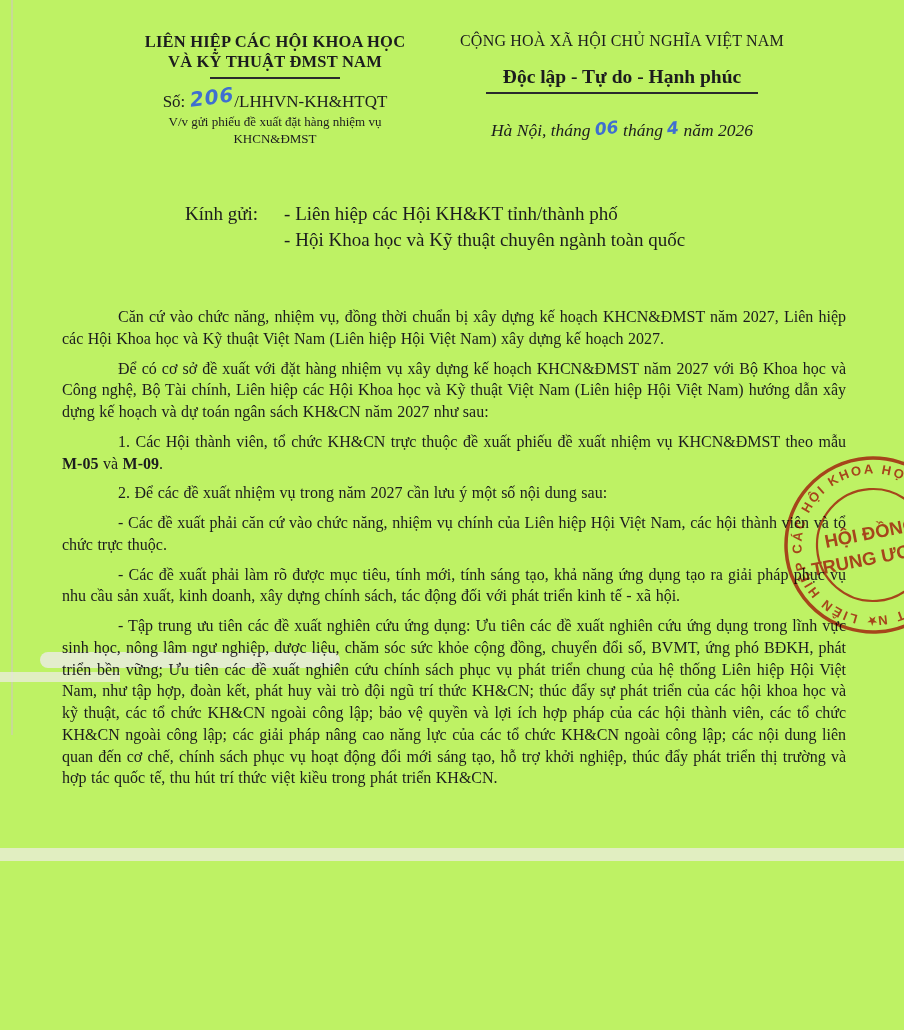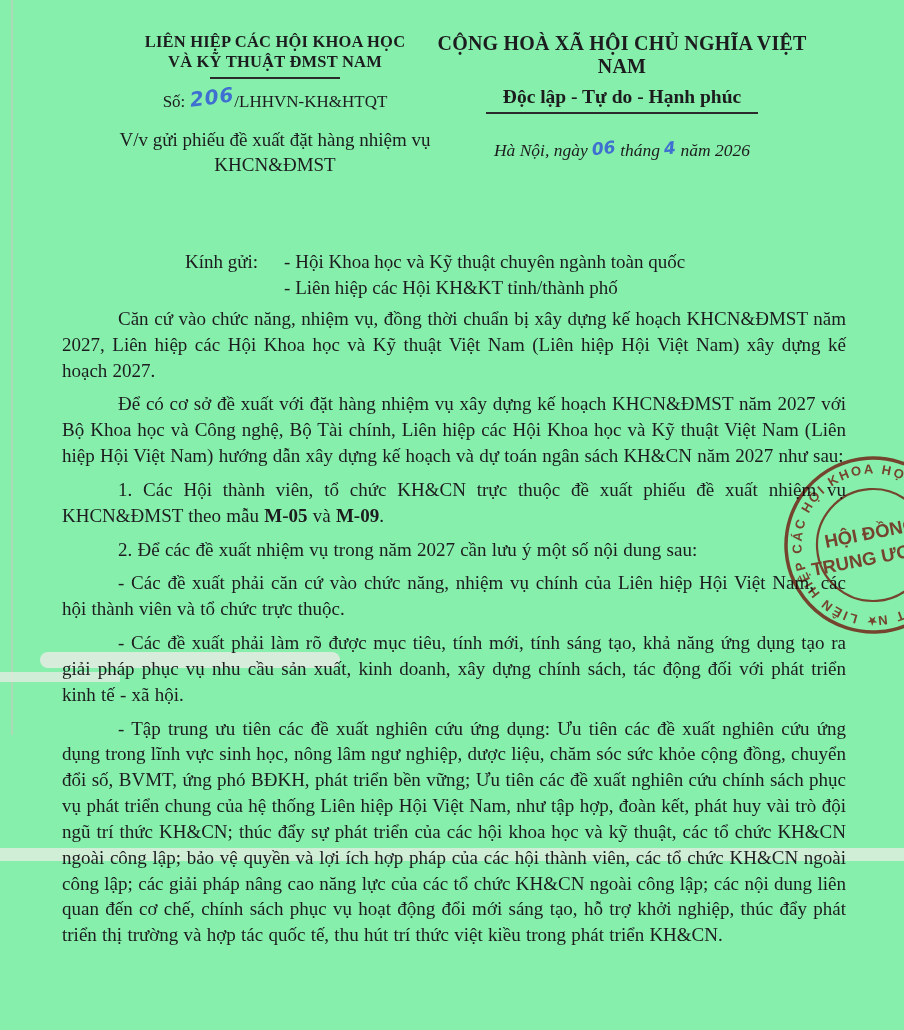--- a/index.html
+++ b/index.html
@@ -1,56 +1,56 @@
 <!DOCTYPE html>
 <html lang="vi"><head>
 <meta charset="utf-8">
 <style>
   html,body{margin:0;padding:0;background:#e8e8e8;}
   .page{
     position:relative;
     width:904px;height:1030px;
     margin:0 auto;
-    background:#86efac;
+    background:#bef264;
     overflow:hidden;
     color:#1c1c1e;
     font-family:"Liberation Serif","DejaVu Serif",serif;
   }
   
   .edge-line{position:absolute;left:11px;top:0;width:2px;height:735px;background:#cdc6bf;opacity:.55;}
   .band-1{position:absolute;left:0;top:848px;width:100%;height:13px;background:#efece8;opacity:.7;}
   .band-2{position:absolute;left:40px;top:652px;width:300px;height:16px;background:#ecebe7;opacity:.8;border-radius:8px;}
   .band-3{position:absolute;left:0px;top:672px;width:120px;height:10px;background:#f0ece9;opacity:.7;}
 
   
   .hdr-left{position:absolute;left:108px;top:32px;width:334px;text-align:center;}
   .org-name{font-weight:bold;font-size:16.5px;line-height:1.22;letter-spacing:.2px;}
   .org-rule{width:130px;height:2px;background:#2a2a2c;margin:5px auto 0;}
   .ref-line{margin-top:9px;font-size:17px;white-space:nowrap;}
   .hand{color:#3f6fd0;font-family:"DejaVu Sans",sans-serif;font-style:italic;font-weight:bold;}
   .ref-num{font-size:20px;display:inline-block;transform:rotate(-7deg) translateY(-3px);letter-spacing:1px;}
-  .subject{font-size:19px;line-height:1.3;margin-top:16px;}
+  .subject{font-size:13px;line-height:1.3;margin-top:2px;}
 
   .hdr-right{position:absolute;left:424px;top:32px;width:396px;text-align:center;}
-  .nat-1{font-weight:bold;font-size:20px;letter-spacing:.2px;}
-  .nat-2{font-weight:bold;font-size:19.5px;margin-top:8px;}
+  .nat-1{font-weight:normal;font-size:16px;letter-spacing:.2px;}
+  .nat-2{font-weight:bold;font-size:19.5px;margin-top:16px;}
   .nat-rule{width:272px;height:2px;background:#2a2a2c;margin:4px auto 0;}
   .date-line{margin-top:26px;font-style:italic;font-size:17.5px;white-space:nowrap;}
   .date-day,.date-month{font-size:17px;display:inline-block;transform:rotate(-6deg) translateY(-2px);font-style:italic;}
 
   
-  .recipients{position:absolute;left:185px;top:201px;display:flex;font-size:19px;line-height:1.38;margin-top:48px;}
+  .recipients{position:absolute;left:185px;top:201px;display:flex;font-size:19px;line-height:1.38;}
   .recip-label{margin-right:26px;white-space:nowrap;}
   .recip-items div{white-space:nowrap;}
 
   
   .body{position:absolute;left:62px;top:306px;width:784px;}
   .body p{
     margin:0 0 8px 0;
-    font-size:19px;line-height:1.36;
+    font-size:16px;line-height:1.36;
     text-align:justify;text-indent:56px;
     word-spacing:.5px;
   }
   .body b{font-weight:bold;}
 
   
   .stamp{position:absolute;left:765px;top:438px;mix-blend-mode:multiply;opacity:.93;}
   .stamp text{fill:#dd3a34;font-family:"Liberation Sans","DejaVu Sans",sans-serif;font-weight:bold;}
   .stamp .ring{stroke:#dd3a34;fill:none;}
 </style>
@@ -77,29 +77,29 @@
       <div>V/v gửi phiếu đề xuất đặt hàng nhiệm vụ</div>
       <div>KHCN&amp;ĐMST</div>
     </div>
   </div>
 
   <div class="hdr-right">
     <div class="nat-1">CỘNG HOÀ XÃ HỘI CHỦ NGHĨA VIỆT NAM</div>
     <div class="nat-2">Độc lập - Tự do - Hạnh phúc</div>
     <div class="nat-rule"></div>
     <div class="date-line">
-      <span>Hà Nội, ngày </span><span class="hand date-day">06</span><span> tháng </span><span class="hand date-month">4</span><span> năm 2026</span>
+      <span>Hà Nội, tháng </span><span class="hand date-day">06</span><span> tháng </span><span class="hand date-month">4</span><span> năm 2026</span>
     </div>
   </div>
 
   <div class="recipients">
     <div class="recip-label">Kính gửi:</div>
     <div class="recip-items" id="recip-items">
+        <div>- Liên hiệp các Hội KH&amp;KT tỉnh/thành phố</div>
         <div>- Hội Khoa học và Kỹ thuật chuyên ngành toàn quốc</div>
-        <div>- Liên hiệp các Hội KH&amp;KT tỉnh/thành phố</div>
       </div>
   </div>
 
   <div class="body" id="body-paragraphs">
       <p><span>Căn cứ vào chức năng, nhiệm vụ, đồng thời chuẩn bị xây dựng kế hoạch KHCN&amp;ĐMST năm 2027, Liên hiệp các Hội Khoa học và Kỹ thuật Việt Nam (Liên hiệp Hội Việt Nam) xây dựng kế hoạch 2027.</span></p>
       <p><span>Để có cơ sở đề xuất với đặt hàng nhiệm vụ xây dựng kế hoạch KHCN&amp;ĐMST năm 2027 với Bộ Khoa học và Công nghệ, Bộ Tài chính, Liên hiệp các Hội Khoa học và Kỹ thuật Việt Nam (Liên hiệp Hội Việt Nam) hướng dẫn xây dựng kế hoạch và dự toán ngân sách KH&amp;CN năm 2027 như sau:</span></p>
       <p><span>1. Các Hội thành viên, tổ chức KH&amp;CN trực thuộc đề xuất phiếu đề xuất nhiệm vụ KHCN&amp;ĐMST theo mẫu </span><b>M-05</b><span> và </span><b>M-09</b><span>.</span></p>
       <p><span>2. Để các đề xuất nhiệm vụ trong năm 2027 cần lưu ý một số nội dung sau:</span></p>
       <p><span>- Các đề xuất phải căn cứ vào chức năng, nhiệm vụ chính của Liên hiệp Hội Việt Nam, các hội thành viên và tổ chức trực thuộc.</span></p>
       <p><span>- Các đề xuất phải làm rõ được mục tiêu, tính mới, tính sáng tạo, khả năng ứng dụng tạo ra giải pháp phục vụ nhu cầu sản xuất, kinh doanh, xây dựng chính sách, tác động đối với phát triển kinh tế - xã hội.</span></p>

